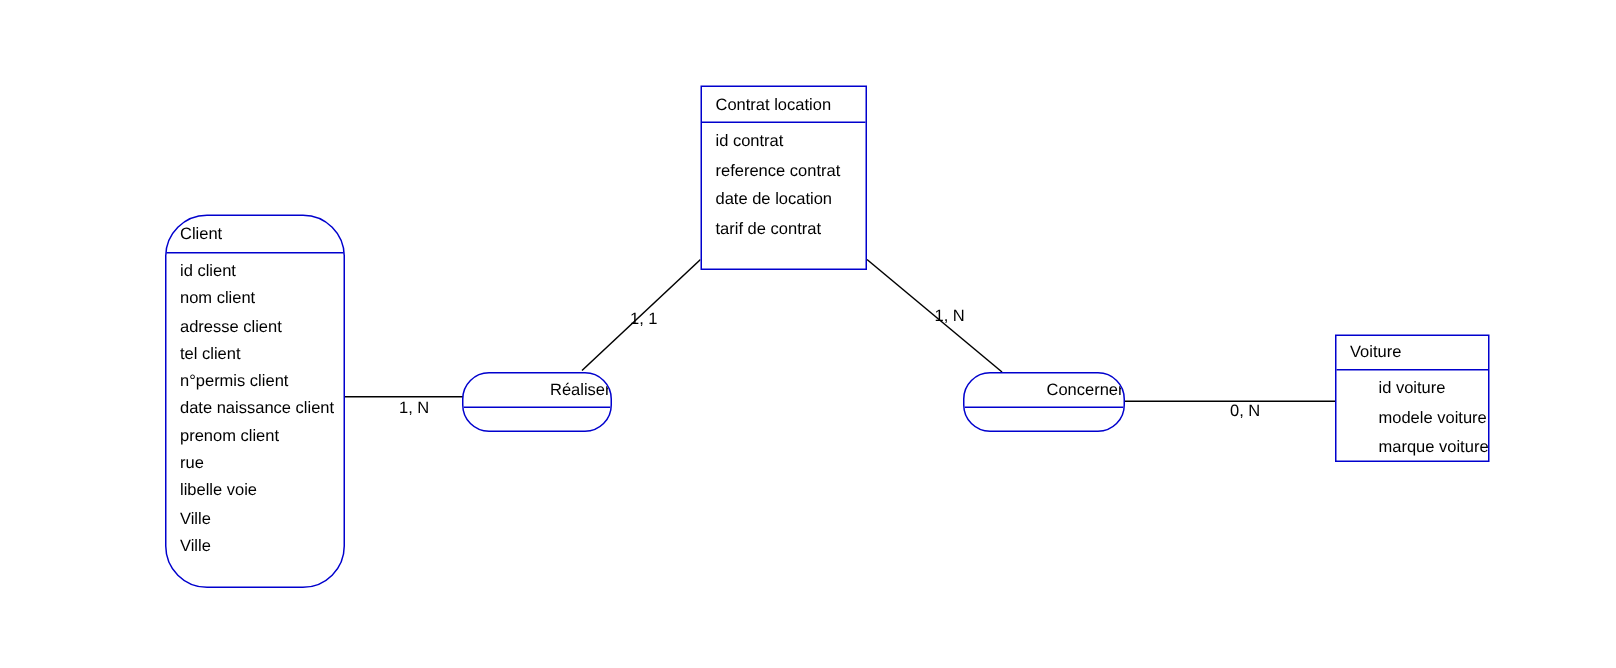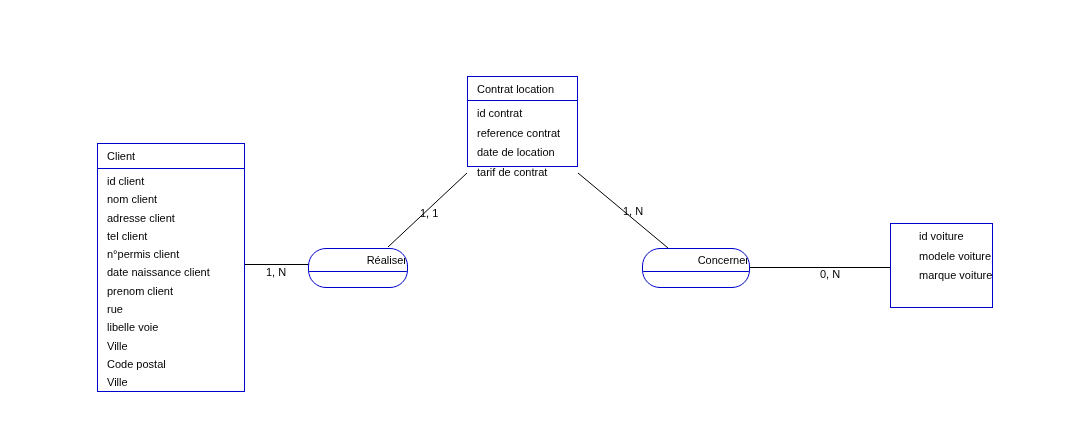--- a/index.html
+++ b/index.html
@@ -40,26 +40,26 @@
   .entity .attrs {
     padding-left: 9px;
     padding-right: 4px;
   }
   .attr {
     white-space: nowrap;
   }
   .attr.key {
   }
   
-  #entity-client        { left: 97px;  top: 143px; width: 148px; height: 249px; }
+  #entity-client        { left: 110px;  top: 143px; width: 120px; height: 249px; border-radius: 28px; }
   #entity-client .title { height: 25px; }
   #entity-client .attrs { padding-top: 3px; }
   #entity-client .attr  { height: 18.3px; line-height: 18.3px; }
 
-  #entity-contrat        { left: 467px; top: 76px; width: 111px; height: 91px; }
+  #entity-contrat        { left: 467px; top: 57px; width: 111px; height: 123px; }
   #entity-contrat .title { height: 24px; }
   #entity-contrat .attrs { padding-top: 3px; }
   #entity-contrat .attr  { height: 19.5px; line-height: 19.5px; }
 
   #entity-voiture        { left: 890px; top: 223px; width: 103px; height: 85px; }
   #entity-voiture .title { height: 23px; }
   #entity-voiture .attrs { padding-top: 3px; }
   #entity-voiture .attr  { height: 19.5px; line-height: 19.5px; padding-left: 19px; }
 
   .relation {
@@ -108,36 +108,36 @@
       <div class="attr key">id client</div>
       <div class="attr">nom client</div>
       <div class="attr">adresse client</div>
       <div class="attr">tel client</div>
       <div class="attr">n°permis client</div>
       <div class="attr">date naissance client</div>
       <div class="attr">prenom client</div>
       <div class="attr">rue</div>
       <div class="attr">libelle voie</div>
       <div class="attr">Ville</div>
-      <div class="attr">Code postal</div>
       <div class="attr">Ville</div>
     </div>
   </div>
 
   <div class="entity" id="entity-contrat">
     <div class="title">Contrat location</div>
     <div class="attrs">
       <div class="attr key">id contrat</div>
       <div class="attr">reference contrat</div>
       <div class="attr">date de location</div>
       <div class="attr">tarif de contrat</div>
     </div>
   </div>
 
   <div class="entity" id="entity-voiture">
+    <div class="title">Voiture</div>
     <div class="attrs">
       <div class="attr key">id voiture</div>
       <div class="attr">modele voiture</div>
       <div class="attr">marque voiture</div>
     </div>
   </div>
 
   <div class="relation" id="relation-realiser">
     <div class="rel-label">Réaliser</div>
   </div>

